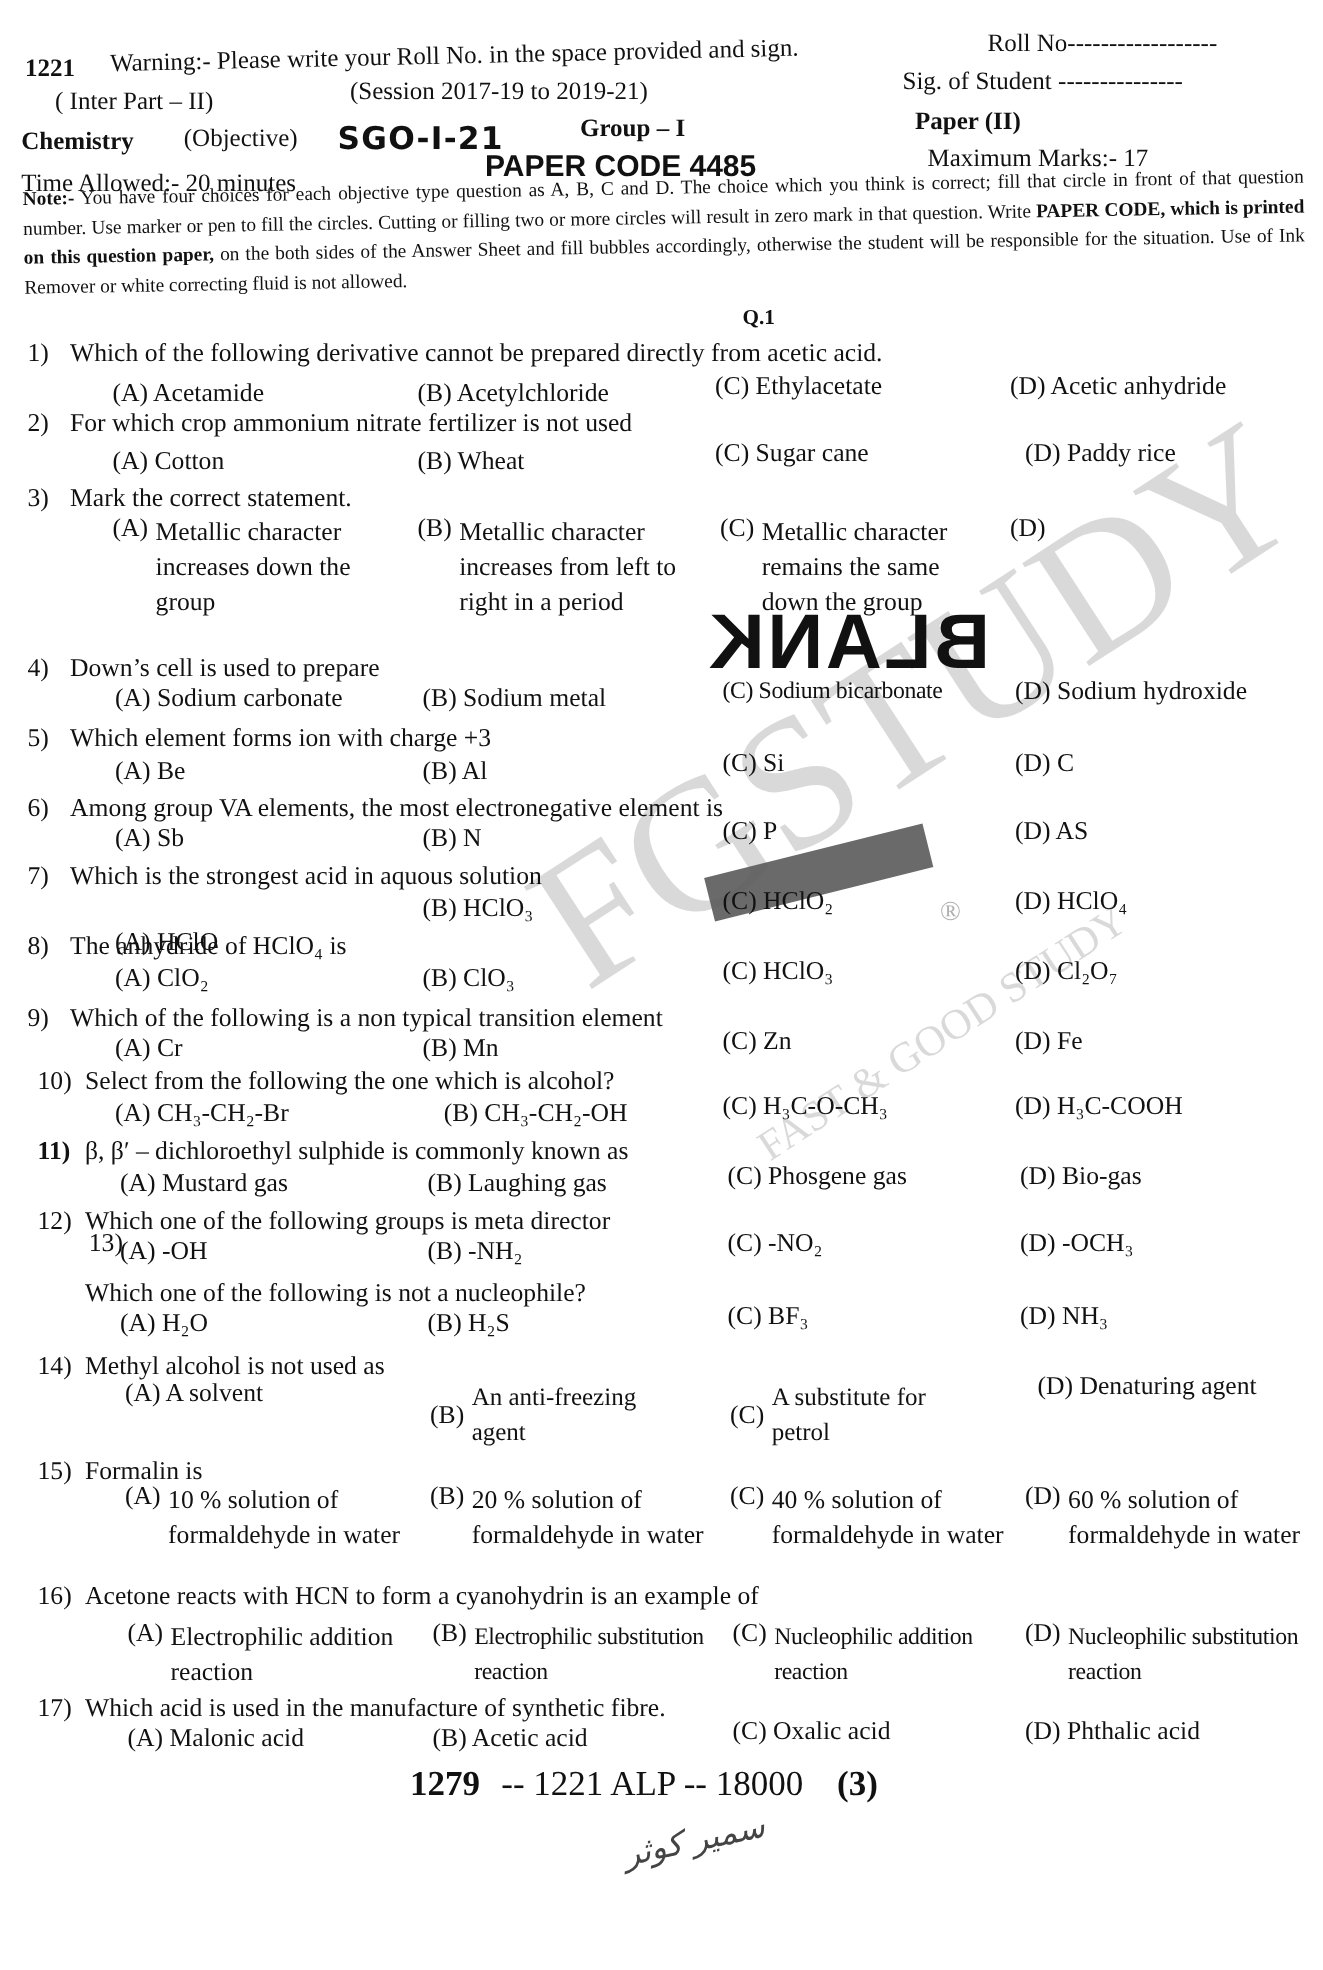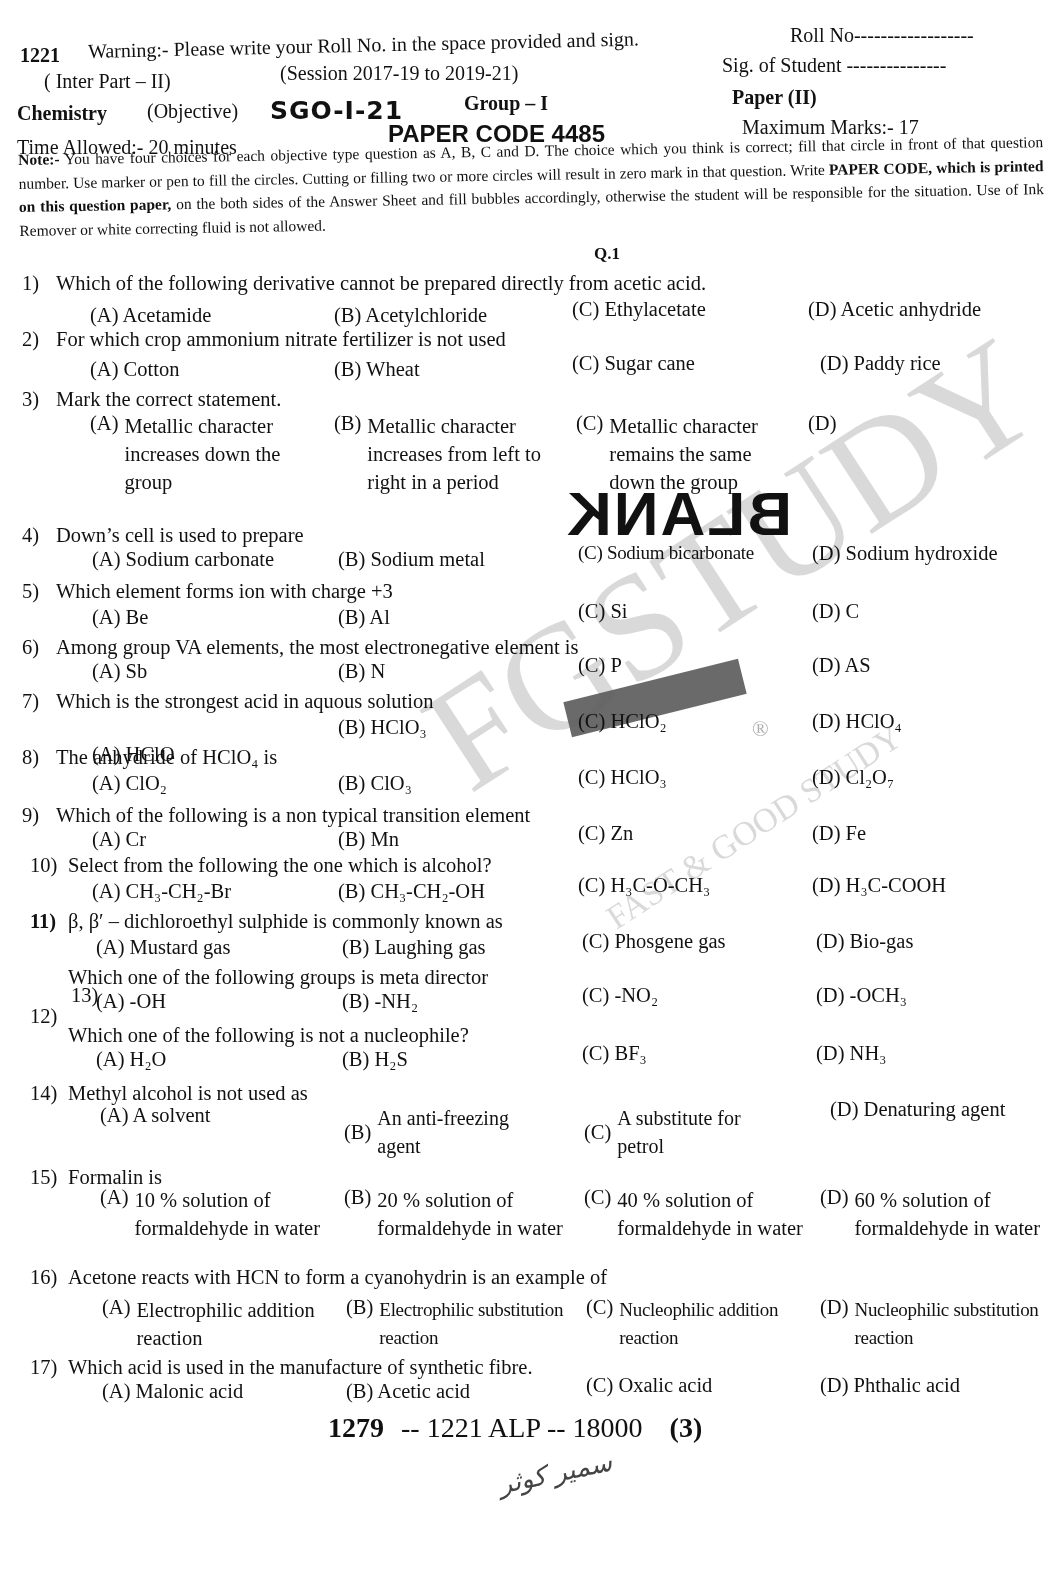--- a/index.html
+++ b/index.html
@@ -130,34 +130,34 @@
       <div class="abs q" style="left:56px;top:804px;">Which of the following is a non typical transition element</div>
       <div class="abs opt" style="left:92px;top:828px;">(A)  Cr</div>
       <div class="abs opt" style="left:338px;top:828px;">(B)  Mn</div>
       <div class="abs opt" style="left:578px;top:822px;">(C)  Zn</div>
       <div class="abs opt" style="left:812px;top:822px;">(D)  Fe</div>
     </div>
     <div>
       <div class="abs q" style="left:30px;top:854px;">10)</div>
       <div class="abs q" style="left:68px;top:854px;">Select from the following the one which is alcohol?</div>
       <div class="abs opt" style="left:92px;top:880px;">(A)  CH₃-CH₂-Br</div>
-      <div class="abs opt" style="left:338px;top:880px;">(B)  CH₃-CH₂-OH</div>
+      <div class="abs opt" style="left:355px;top:880px;">(B)  CH₃-CH₂-OH</div>
       <div class="abs opt" style="left:578px;top:874px;">(C)  H₃C-O-CH₃</div>
       <div class="abs opt" style="left:812px;top:874px;">(D)  H₃C-COOH</div>
     </div>
     <div>
       <div class="abs q" style="left:30px;top:910px;font-weight:bold;">11)</div>
       <div class="abs q" style="left:68px;top:910px;">β, β′ – dichloroethyl sulphide is commonly known as</div>
       <div class="abs opt" style="left:96px;top:936px;">(A)  Mustard gas</div>
       <div class="abs opt" style="left:342px;top:936px;">(B)  Laughing gas</div>
       <div class="abs opt" style="left:582px;top:930px;">(C)  Phosgene gas</div>
       <div class="abs opt" style="left:816px;top:930px;">(D)  Bio-gas</div>
     </div>
     <div>
-      <div class="abs q" style="left:30px;top:966px;margin-top:39px;">12)</div>
+      <div class="abs q" style="left:30px;top:966px;">12)</div>
       <div class="abs q" style="left:68px;top:966px;">Which one of the following groups is meta director</div>
       <div class="abs opt" style="left:96px;top:990px;">(A)   -OH</div>
       <div class="abs opt" style="left:342px;top:990px;">(B)   -NH₂</div>
       <div class="abs opt" style="left:582px;top:984px;">(C)   -NO₂</div>
       <div class="abs opt" style="left:816px;top:984px;">(D)   -OCH₃</div>
     </div>
     <div>
       <div class="abs q" style="left:30px;top:984px;margin-left:41px;">13)</div>
       <div class="abs q" style="left:68px;top:1024px;">Which one of the following is not a nucleophile?</div>
       <div class="abs opt" style="left:96px;top:1048px;">(A)  H₂O</div>

